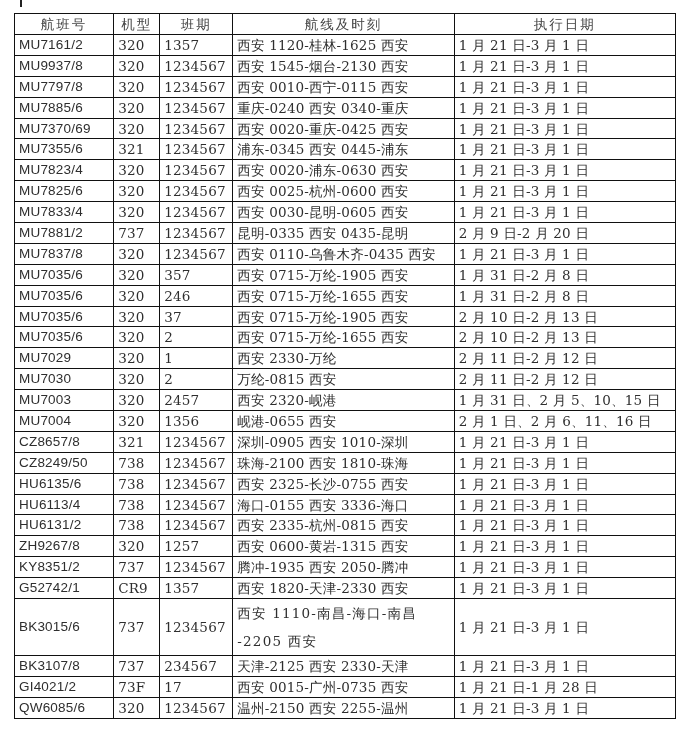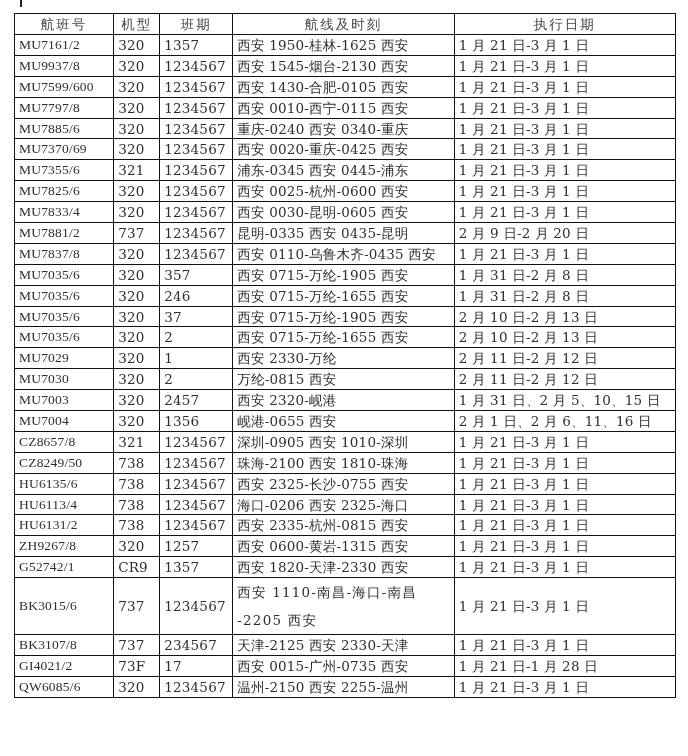--- a/index.html
+++ b/index.html
@@ -10,21 +10,21 @@
                 border-collapse: collapse; table-layout: fixed; }
   table.sched td, table.sched th { border: 1px solid #111; padding: 0 0 0 4px;
                 font-size: 13.5px; line-height: 16px; white-space: nowrap; overflow: hidden;
                 font-weight: normal; text-align: left; vertical-align: middle; color: #2e2e2e;
                 letter-spacing: 0.2px; }
   table.sched th { text-align: center; padding: 0; color: #444; height: 20px; letter-spacing: 2px; }
   table.sched td { height: 19.9px; }
   table.sched tr.tall td { height: 41px; }
   table.sched td.route-wrap { white-space: normal; line-height: 28px; letter-spacing: 1.2px; }
   .c1 { width: 99px; } .c2 { width: 46px; } .c3 { width: 73px; } .c4 { width: 221px; } .c5 { width: 221px; }
-  td.flight { font-family: Liberation Serif, serif; font-size: 13px; letter-spacing: -0.2px; }
+  td.flight { font-family: Liberation Sans, sans-serif; font-size: 13px; letter-spacing: -0.2px; }
 </style>
 </head>
 <body>
 
 <div class="cursor-mark"></div>
 
 <table class="sched">
   <colgroup>
     <col class="c1">
       <col class="c2">
@@ -39,35 +39,28 @@
       <th>班期</th>
       <th>航线及时刻</th>
       <th>执行日期</th>
     </tr>
   </thead>
   <tbody id="rows-body">
       <tr>
         <td class="flight">MU7161/2</td>
         <td>320</td>
         <td>1357</td>
-        <td>西安 1950-桂林-1625 西安</td>
+        <td>西安 1120-桂林-1625 西安</td>
         <td>1 月 21 日-3 月 1 日</td>
       </tr>
       <tr>
         <td class="flight">MU9937/8</td>
         <td>320</td>
         <td>1234567</td>
         <td>西安 1545-烟台-2130 西安</td>
-        <td>1 月 21 日-3 月 1 日</td>
-      </tr>
-      <tr>
-        <td class="flight">MU7599/600</td>
-        <td>320</td>
-        <td>1234567</td>
-        <td>西安 1430-合肥-0105 西安</td>
         <td>1 月 21 日-3 月 1 日</td>
       </tr>
       <tr>
         <td class="flight">MU7797/8</td>
         <td>320</td>
         <td>1234567</td>
         <td>西安 0010-西宁-0115 西安</td>
         <td>1 月 21 日-3 月 1 日</td>
       </tr>
       <tr>
@@ -82,20 +75,27 @@
         <td>320</td>
         <td>1234567</td>
         <td>西安 0020-重庆-0425 西安</td>
         <td>1 月 21 日-3 月 1 日</td>
       </tr>
       <tr>
         <td class="flight">MU7355/6</td>
         <td>321</td>
         <td>1234567</td>
         <td>浦东-0345 西安 0445-浦东</td>
+        <td>1 月 21 日-3 月 1 日</td>
+      </tr>
+      <tr>
+        <td class="flight">MU7823/4</td>
+        <td>320</td>
+        <td>1234567</td>
+        <td>西安 0020-浦东-0630 西安</td>
         <td>1 月 21 日-3 月 1 日</td>
       </tr>
       <tr>
         <td class="flight">MU7825/6</td>
         <td>320</td>
         <td>1234567</td>
         <td>西安 0025-杭州-0600 西安</td>
         <td>1 月 21 日-3 月 1 日</td>
       </tr>
       <tr>
@@ -193,35 +193,42 @@
         <td class="flight">HU6135/6</td>
         <td>738</td>
         <td>1234567</td>
         <td>西安 2325-长沙-0755 西安</td>
         <td>1 月 21 日-3 月 1 日</td>
       </tr>
       <tr>
         <td class="flight">HU6113/4</td>
         <td>738</td>
         <td>1234567</td>
-        <td>海口-0206 西安 2325-海口</td>
+        <td>海口-0155 西安 3336-海口</td>
         <td>1 月 21 日-3 月 1 日</td>
       </tr>
       <tr>
         <td class="flight">HU6131/2</td>
         <td>738</td>
         <td>1234567</td>
         <td>西安 2335-杭州-0815 西安</td>
         <td>1 月 21 日-3 月 1 日</td>
       </tr>
       <tr>
         <td class="flight">ZH9267/8</td>
         <td>320</td>
         <td>1257</td>
         <td>西安 0600-黄岩-1315 西安</td>
+        <td>1 月 21 日-3 月 1 日</td>
+      </tr>
+      <tr>
+        <td class="flight">KY8351/2</td>
+        <td>737</td>
+        <td>1234567</td>
+        <td>腾冲-1935 西安 2050-腾冲</td>
         <td>1 月 21 日-3 月 1 日</td>
       </tr>
       <tr>
         <td class="flight">G52742/1</td>
         <td>CR9</td>
         <td>1357</td>
         <td>西安 1820-天津-2330 西安</td>
         <td>1 月 21 日-3 月 1 日</td>
       </tr>
       <tr class="tall">

